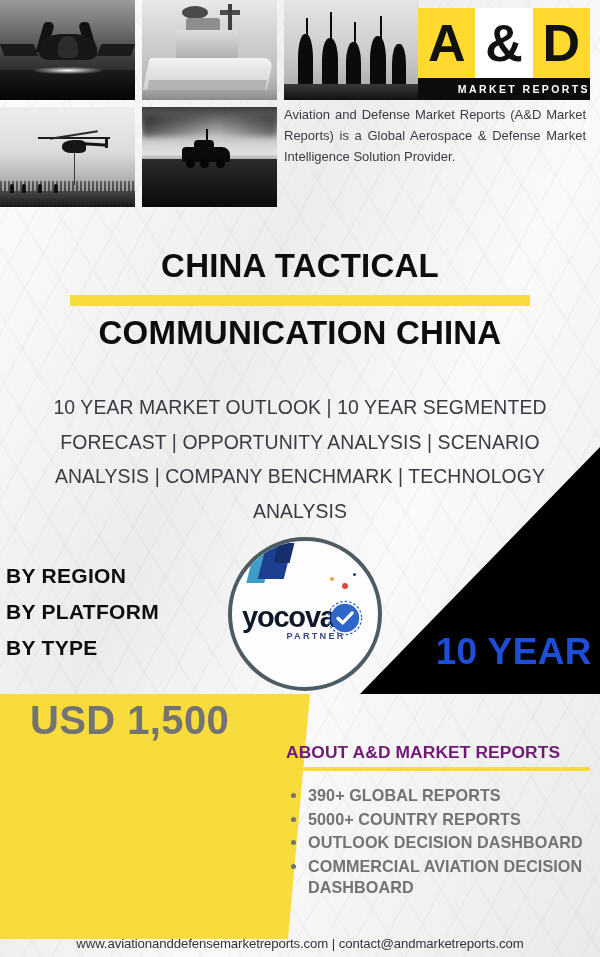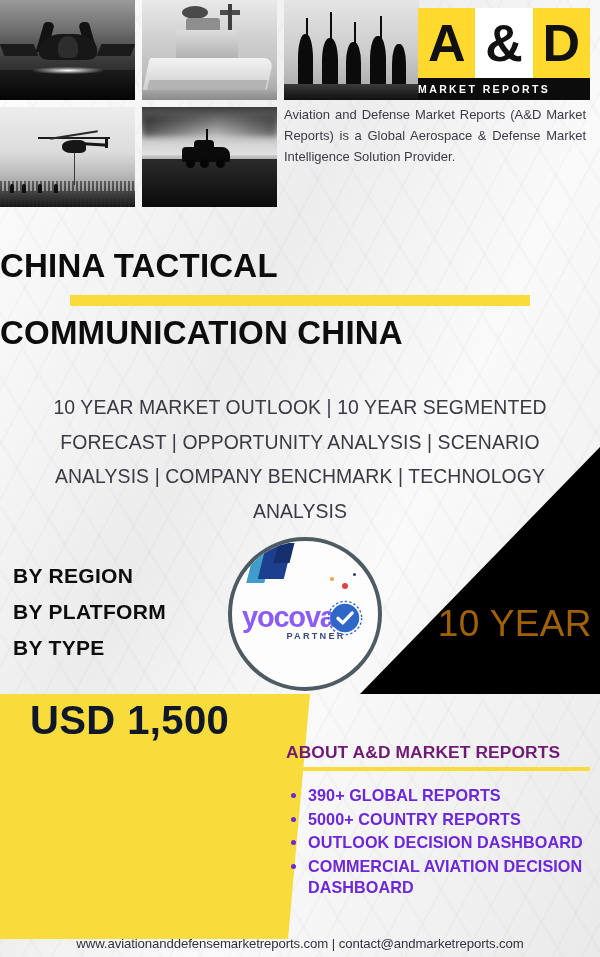--- a/index.html
+++ b/index.html
@@ -122,78 +122,78 @@
   .ph-veh .ant { position:absolute; left:64px; top:22px; width:1.5px; height:13px; background:#0a0a0a; }
   .ph-veh .wheel { position:absolute; top:52px; width:9px; height:9px; background:#060606; border-radius:50%; }
 
   
   .logo { position:absolute; right:10px; top:8px; width:172px; z-index:5; }
   .logo-row { display:flex; height:70px; }
   .logo-cell { flex:1; display:flex; align-items:center; justify-content:center;
     font-weight:bold; font-size:52px; color:#111; line-height:1; }
   .logo-cell.yellow { background:#FFD92E; }
   .logo-cell.white  { background:#ffffff; }
-  .logo-bar { height:22px; background:#0c0c0c; display:flex; align-items:center; justify-content:flex-start; }
+  .logo-bar { height:22px; background:#0c0c0c; display:flex; align-items:center; justify-content:flex-end; }
   .logo-bar span { color:#ffffff; font-size:10.5px; letter-spacing:2.4px; font-weight:600; }
 
   
   .intro { position:absolute; left:284px; top:104px; width:302px; z-index:5;
     font-size:13px; line-height:1.62; color:#3b3b44; text-align:justify; }
 
   
   .black-tri { position:absolute; left:0; top:0; width:600px; height:957px; z-index:1; }
 
   
   .yellow-tri { position:absolute; left:0; top:0; width:600px; height:957px; z-index:1; }
 
   
-  .title-wrap { position:absolute; left:0; top:246px; width:600px; z-index:4; }
+  .title-wrap { position:absolute; left:0; top:246px; width:600px; z-index:4; text-align:center; }
   .title-line { font-size:33px; font-weight:bold; color:#0d0d0d; letter-spacing:0.2px; line-height:1.22; }
   .title-rule { width:460px; height:11px; background:#F7DC3C; margin:9px auto 7px; }
 
   
   .subtitle { position:absolute; left:20px; top:390px; width:560px; z-index:4;
     text-align:center; font-size:19.4px; line-height:1.78; color:#3a3a42; letter-spacing:0.1px; }
 
   
-  .bylist { position:absolute; left:6px; top:558px; z-index:4;margin-left:7px; }
+  .bylist { position:absolute; left:6px; top:558px; z-index:4; }
   .bylist div { font-size:21px; font-weight:bold; color:#0d0d0d; line-height:1.72; letter-spacing:0.3px; }
 
   
   .badge { position:absolute; left:228px; top:537px; width:154px; height:154px; z-index:6;
     border-radius:50%; background:#fdfdfd; border:4px solid #4e5b63; overflow:hidden; }
   .badge .sh1 { position:absolute; left:30px; top:4px; width:26px; height:34px;
     background:#1c3f8f; transform:skewX(-14deg); }
   .badge .sh2 { position:absolute; left:18px; top:12px; width:18px; height:30px;
     background:#3e9ec9; transform:skewX(-14deg); }
   .badge .sh3 { position:absolute; left:44px; top:2px; width:16px; height:20px;
     background:#16306e; transform:skewX(-14deg); }
   .badge .wordmark { position:absolute; left:10px; top:62px; width:104px;
-    font-size:29px; font-weight:bold; color:#8b5cf6; letter-spacing:-1.2px; line-height:1; }
+    font-size:29px; font-weight:bold; color:#0f172a; letter-spacing:-1.2px; line-height:1; }
   .badge .partner { position:absolute; left:44px; top:90px; width:80px;
     font-size:9.2px; font-weight:bold; color:#3a4a80; letter-spacing:2.2px;text-align:center; }
   .badge .seal { position:absolute; right:14px; top:58px; width:38px; height:38px; }
   .badge .dot-a { position:absolute; right:30px; top:42px; width:6px; height:6px; border-radius:50%; background:#e0443f; }
   .badge .dot-b { position:absolute; right:44px; top:36px; width:4px; height:4px; border-radius:50%; background:#f0a24b; }
   .badge .dot-c { position:absolute; right:22px; top:32px; width:3px; height:3px; border-radius:50%; background:#2b3f7d; }
 
   
   .forecast { position:absolute; right:8px; top:604px; width:300px; z-index:5; text-align:right; }
-  .forecast div { font-size:37px; font-weight:normal; color:#a16207; line-height:1.08; letter-spacing:0.4px; }
+  .forecast div { font-size:37px; font-weight:bold; color:#1d4ed8; line-height:1.08; letter-spacing:0.4px;margin-top:28px; }
 
   
   .price { position:absolute; left:30px; top:698px; z-index:5;
-    font-size:40px; font-weight:bold; color:#0f172a; letter-spacing:0.4px; }
+    font-size:40px; font-weight:bold; color:#737373; letter-spacing:0.4px; }
 
   
   .about { position:absolute; left:286px; top:742px; width:306px; z-index:5; }
   .about-h { font-size:17.4px; font-weight:bold; color:#701a75; letter-spacing:0.1px; white-space:nowrap; }
   .about-rule { height:4px; background:#F7DC3C; margin-top:4px; width:304px; }
   .about ul { margin:14px 0 0 22px; }
-  .about li { font-size:16.2px; font-weight:bold; color:#6d28d9; line-height:1.28;
+  .about li { font-size:16.2px; font-weight:bold; color:#737373; line-height:1.28;
     margin-bottom:3px; letter-spacing:0.05px; }
 
   
   .footer { position:absolute; left:0; bottom:0; width:600px; height:28px; z-index:6;
     display:flex; align-items:center; justify-content:center;
     font-size:13.2px; color:#32323c; letter-spacing:-0.1px; }
 </style>
 </head>
 <body>
 

